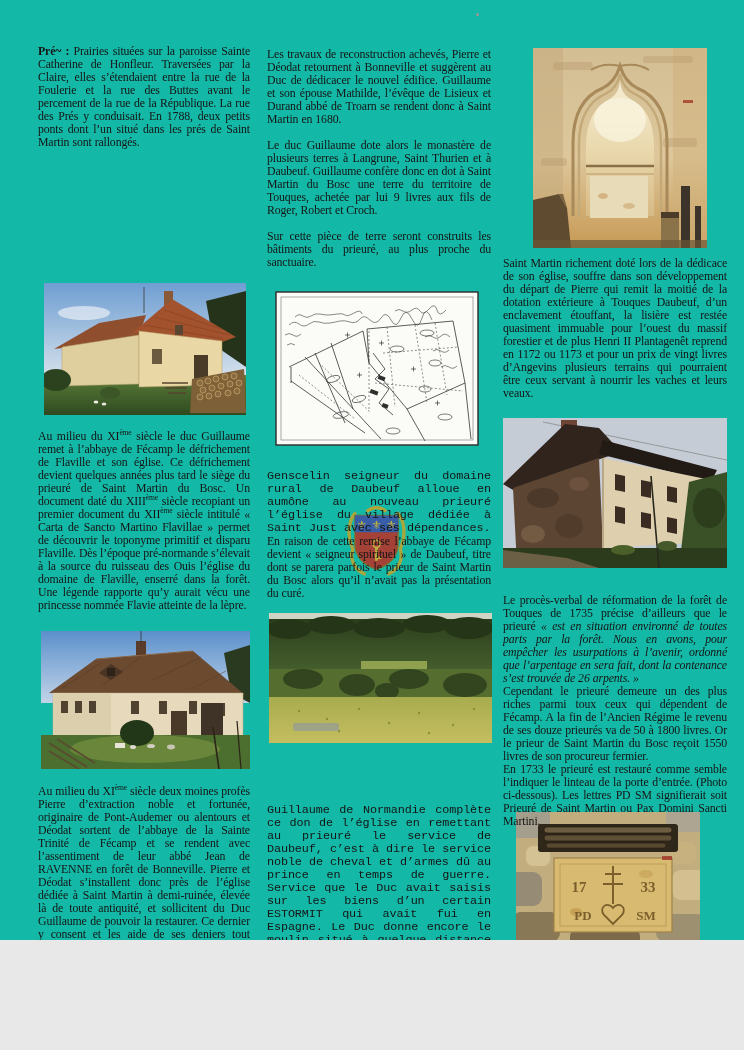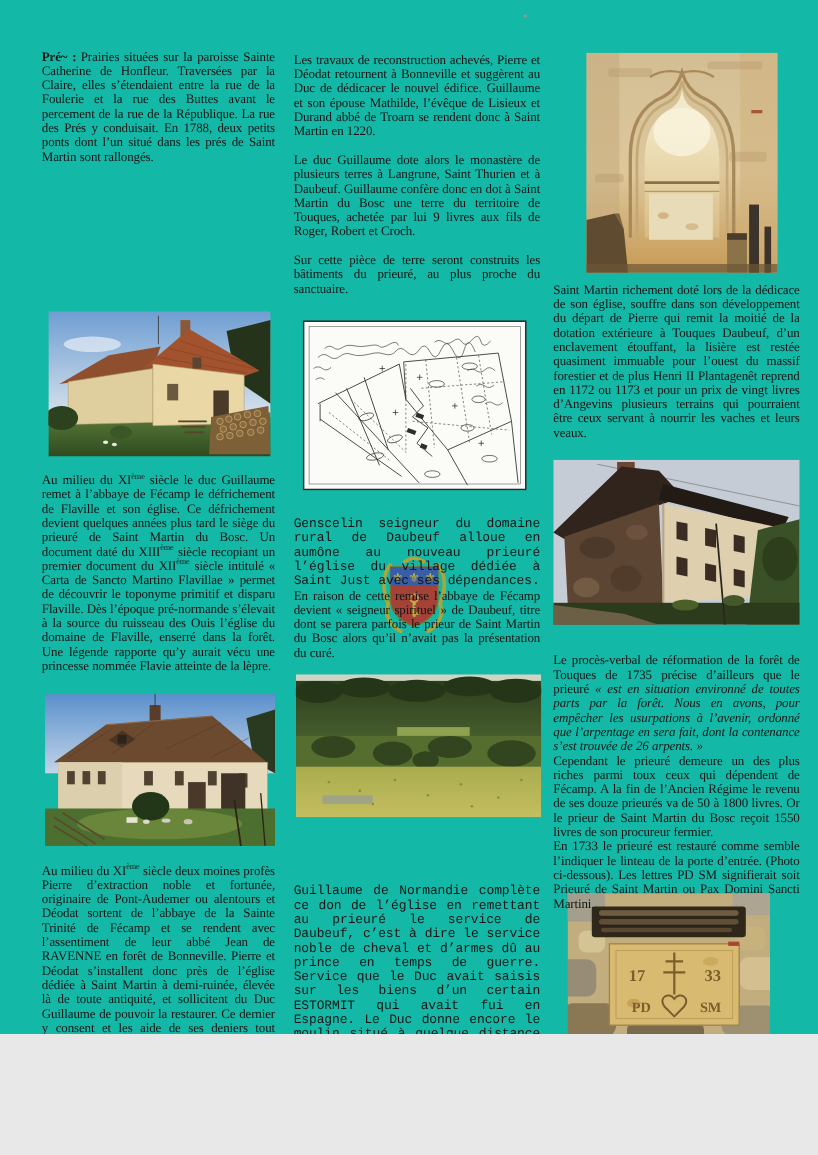--- a/index.html
+++ b/index.html
@@ -134,21 +134,21 @@
     </svg>
   </div>
 
   <div class="blk" style="left:38px;top:785px;width:212px;">
     <p>
       <span>Au milieu du XI</span><sup>ème</sup><span> siècle deux moines profès Pierre d’extraction noble et fortunée, originaire de Pont-Audemer ou alentours et Déodat sortent de l’abbaye de la Sainte Trinité de Fécamp et se rendent avec l’assentiment de leur abbé Jean de RAVENNE en forêt de Bonneville. Pierre et Déodat s’installent donc près de l’église dédiée à Saint Martin à demi-ruinée, élevée là de toute antiquité, et sollicitent du Duc Guillaume de pouvoir la restaurer. Ce dernier y consent et les aide de ses deniers tout comme Hugues évêques de Lisieux et seigneur du lieu.</span>
     </p>
   </div>
 
   <div class="blk" style="left:267px;top:48px;width:224px;">
-    <p>Les travaux de reconstruction achevés, Pierre et Déodat retournent à Bonneville et suggèrent au Duc de dédicacer le nouvel édifice. Guillaume et son épouse Mathilde, l’évêque de Lisieux et Durand abbé de Troarn se rendent donc à Saint Martin en 1220.</p>
+    <p>Les travaux de reconstruction achevés, Pierre et Déodat retournent à Bonneville et suggèrent au Duc de dédicacer le nouvel édifice. Guillaume et son épouse Mathilde, l’évêque de Lisieux et Durand abbé de Troarn se rendent donc à Saint Martin en 1680.</p>
   </div>
 
   <div class="blk" style="left:267px;top:139px;width:224px;">
     <p>Le duc Guillaume dote alors le monastère de plusieurs terres à Langrune, Saint Thurien et à Daubeuf. Guillaume confère donc en dot à Saint Martin du Bosc une terre du territoire de Touques, achetée par lui 9 livres aux fils de Roger, Robert et Croch.</p>
   </div>
 
   <div class="blk" style="left:267px;top:230px;width:224px;">
     <p>Sur cette pièce de terre seront construits les bâtiments du prieuré, au plus proche du sanctuaire.</p>
   </div>
 

